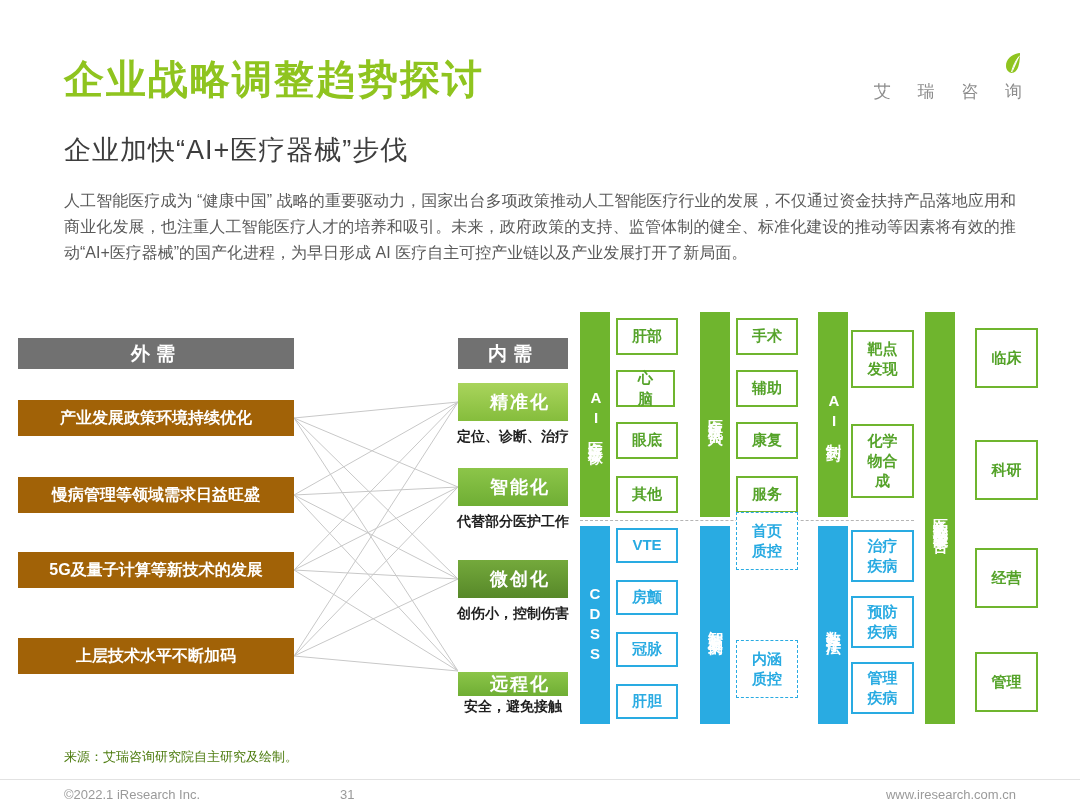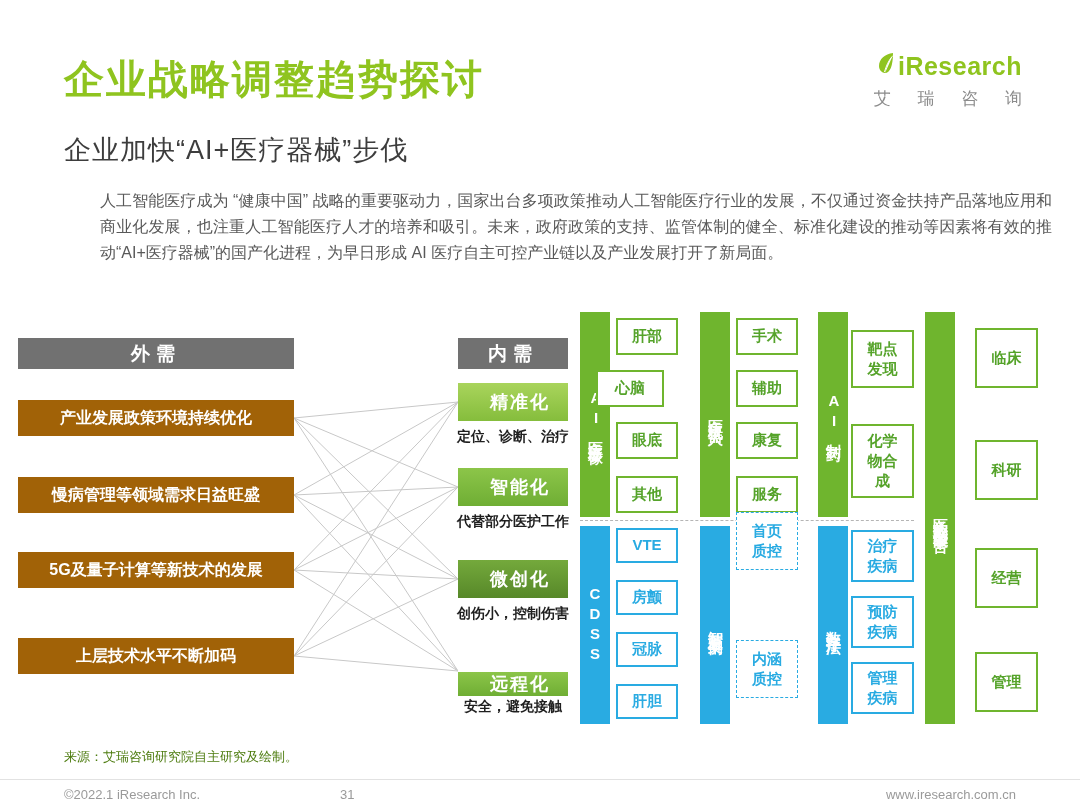--- a/index.html
+++ b/index.html
@@ -7,21 +7,21 @@
     width:1080px;height:810px;position:relative;overflow:hidden;
     background:#ffffff;
     font-family:"Liberation Sans","DejaVu Sans",sans-serif;
     color:#333;
   }
   .abs{position:absolute;box-sizing:border-box;}
 
   
   .title{left:64px;top:52px;font-size:40px;font-weight:bold;color:#8FC41F;letter-spacing:2px;}
   .subtitle{left:64px;top:132px;font-size:27px;color:#3d3d3d;letter-spacing:1px;}
-  .intro{left:64px;top:188px;width:952px;font-size:16px;line-height:26px;color:#595959;text-align:justify;margin-left:36px;}
+  .intro{left:64px;top:188px;width:952px;font-size:16px;line-height:26px;color:#595959;text-align:justify;}
 
   
   .logo{right:58px;top:52px;width:150px;text-align:right;}
   .logo-row{display:flex;align-items:flex-start;justify-content:flex-end;gap:3px;}
   .logo-brand{font-size:25px;font-weight:bold;color:#8FC41F;letter-spacing:0.5px;}
   .logo-cn{margin-top:6px;font-size:17px;color:#8c8c8c;letter-spacing:11px;margin-right:-11px;}
 
   
   .grayhead{background:#717171;color:#fff;font-weight:bold;font-size:19px;
     display:flex;align-items:center;justify-content:center;letter-spacing:6px;}
@@ -64,21 +64,20 @@
 <body>
 
 <div class="abs title">企业战略调整趋势探讨</div>
 
 <div class="abs logo">
   <div class="logo-row">
     <svg width="18" height="22" viewBox="0 0 18 22">
       <path d="M16,1 C8,2 2,7 2,14 C2,18 5,21 8,21 C13,21 16,14 16,1 Z M8,21 C9,14 12,8 16,3" fill="#8FC41F"></path>
       <path d="M7.5,20 C9,14 11.5,9 15,4.5" stroke="#ffffff" stroke-width="1" fill="none"></path>
     </svg>
-    <span class="logo-brand">iResearch</span>
   </div>
   <div class="logo-cn">艾 瑞 咨 询</div>
 </div>
 
 <div class="abs subtitle">企业加快“AI+医疗器械”步伐</div>
 <div class="abs intro">人工智能医疗成为 “健康中国” 战略的重要驱动力，国家出台多项政策推动人工智能医疗行业的发展，不仅通过资金扶持产品落地应用和商业化发展，也注重人工智能医疗人才的培养和吸引。未来，政府政策的支持、监管体制的健全、标准化建设的推动等因素将有效的推动“AI+医疗器械”的国产化进程，为早日形成 AI 医疗自主可控产业链以及产业发展打开了新局面。</div>
 
 <div class="abs grayhead" style="left:18px;top:338px;width:276px;height:31px">外需</div>
 <div class="abs grayitem" style="left:18px;top:400px;width:276px;height:36px">产业发展政策环境持续优化</div>
 <div class="abs grayitem" style="left:18px;top:477px;width:276px;height:36px">慢病管理等领域需求日益旺盛</div>
@@ -115,21 +114,21 @@
 <div class="abs caption" style="left:433px;top:513px;width:160px">代替部分医护工作</div>
 
 <div class="abs gbox g2" style="left:458px;top:560px;width:110px;height:38px">微创化</div>
 <div class="abs caption" style="left:433px;top:605px;width:160px">创伤小，控制伤害</div>
 
 <div class="abs gbox g3" style="left:458px;top:672px;width:110px;height:24px">远程化</div>
 <div class="abs caption" style="left:433px;top:698px;width:160px">安全，避免接触</div>
 
 <div class="abs gbar vtext" style="left:580px;top:312px;height:205px">AI医疗影像</div>
 <div class="abs obox" style="left:616px;top:318px;width:62px;height:37px">肝部</div>
-<div class="abs obox" style="left:596px;top:370px;width:68px;height:37px">心脑</div>
+<div class="abs obox" style="left:616px;top:370px;width:59px;height:37px">心脑</div>
 <div class="abs obox" style="left:616px;top:422px;width:62px;height:37px">眼底</div>
 <div class="abs obox" style="left:616px;top:476px;width:62px;height:37px">其他</div>
 
 <div class="abs gbar vtext" style="left:700px;top:312px;height:205px">医疗机器人</div>
 <div class="abs obox" style="left:736px;top:318px;width:62px;height:37px">手术</div>
 <div class="abs obox" style="left:736px;top:370px;width:62px;height:37px">辅助</div>
 <div class="abs obox" style="left:736px;top:422px;width:62px;height:37px">康复</div>
 <div class="abs obox" style="left:736px;top:476px;width:62px;height:37px">服务</div>
 
 <div class="abs gbar vtext" style="left:818px;top:312px;height:205px">AI制药</div>

